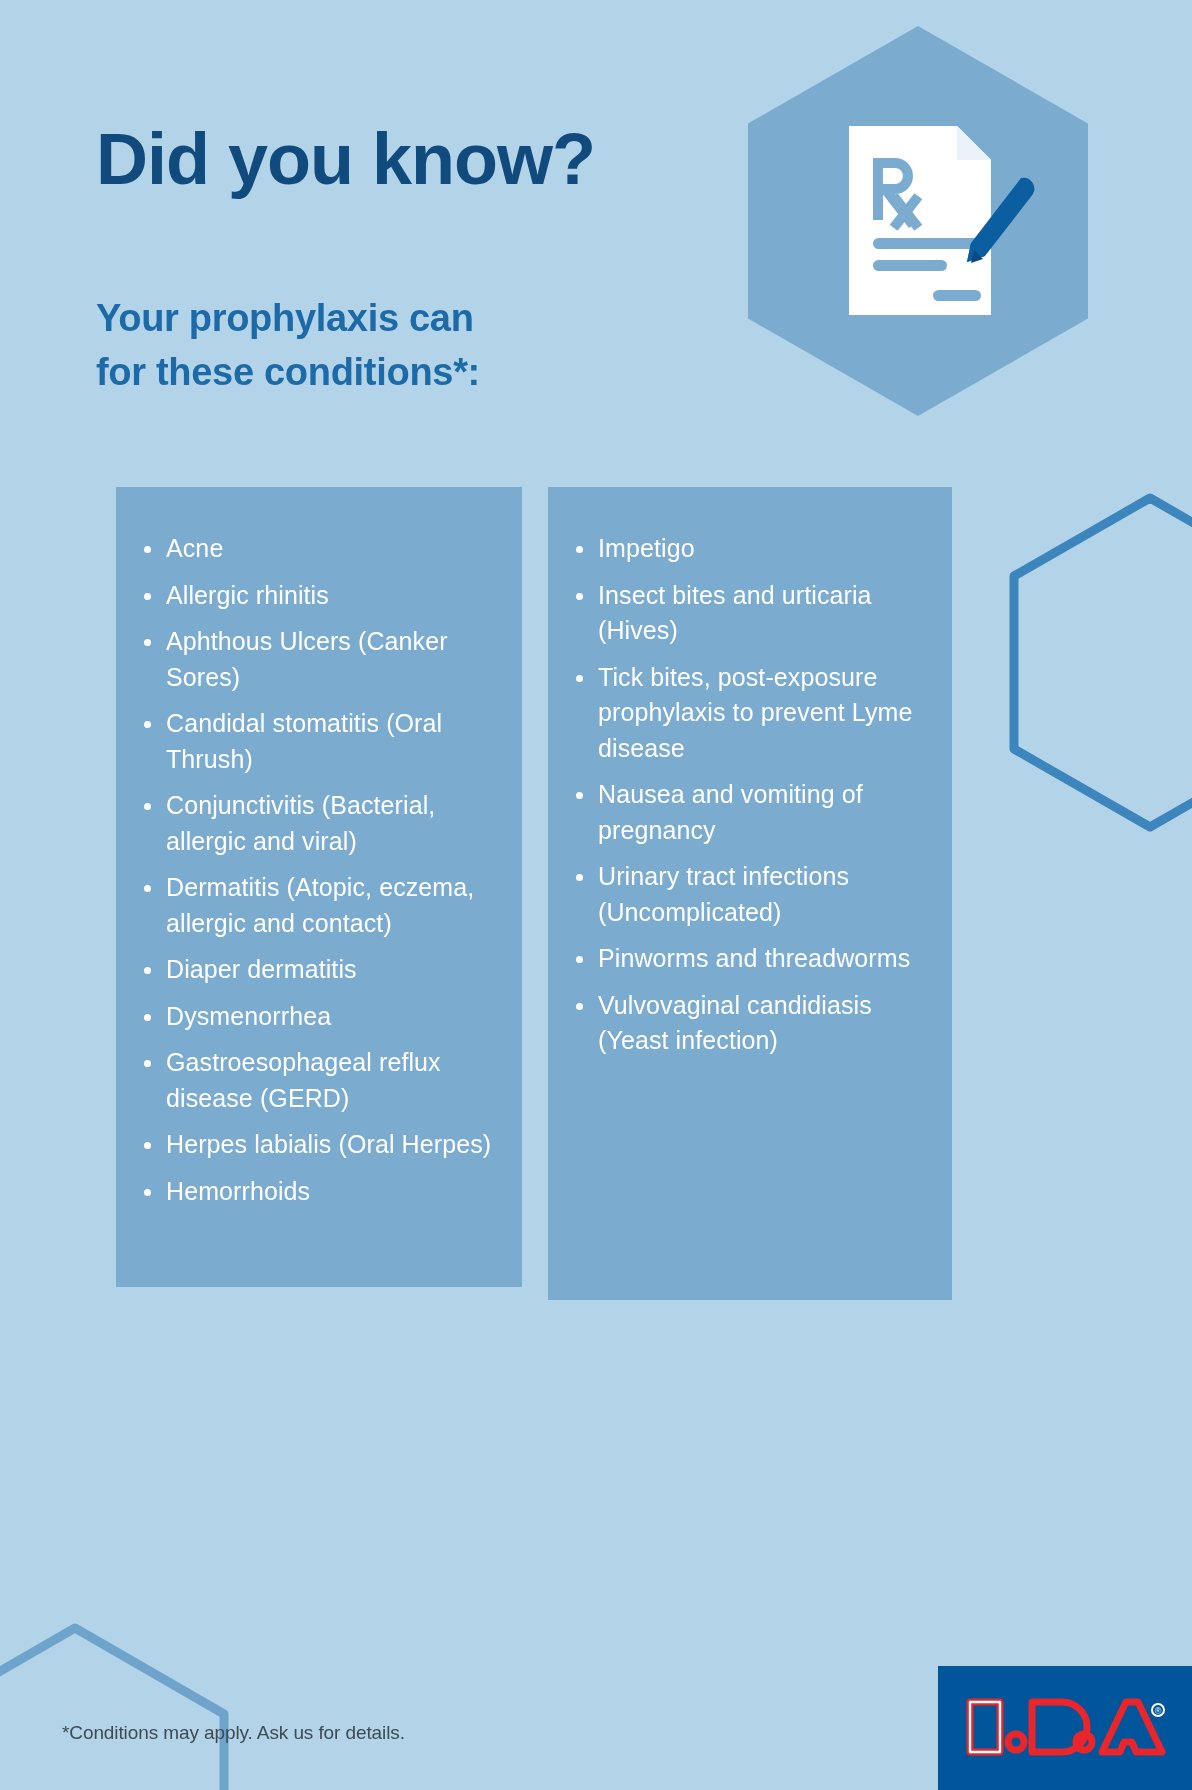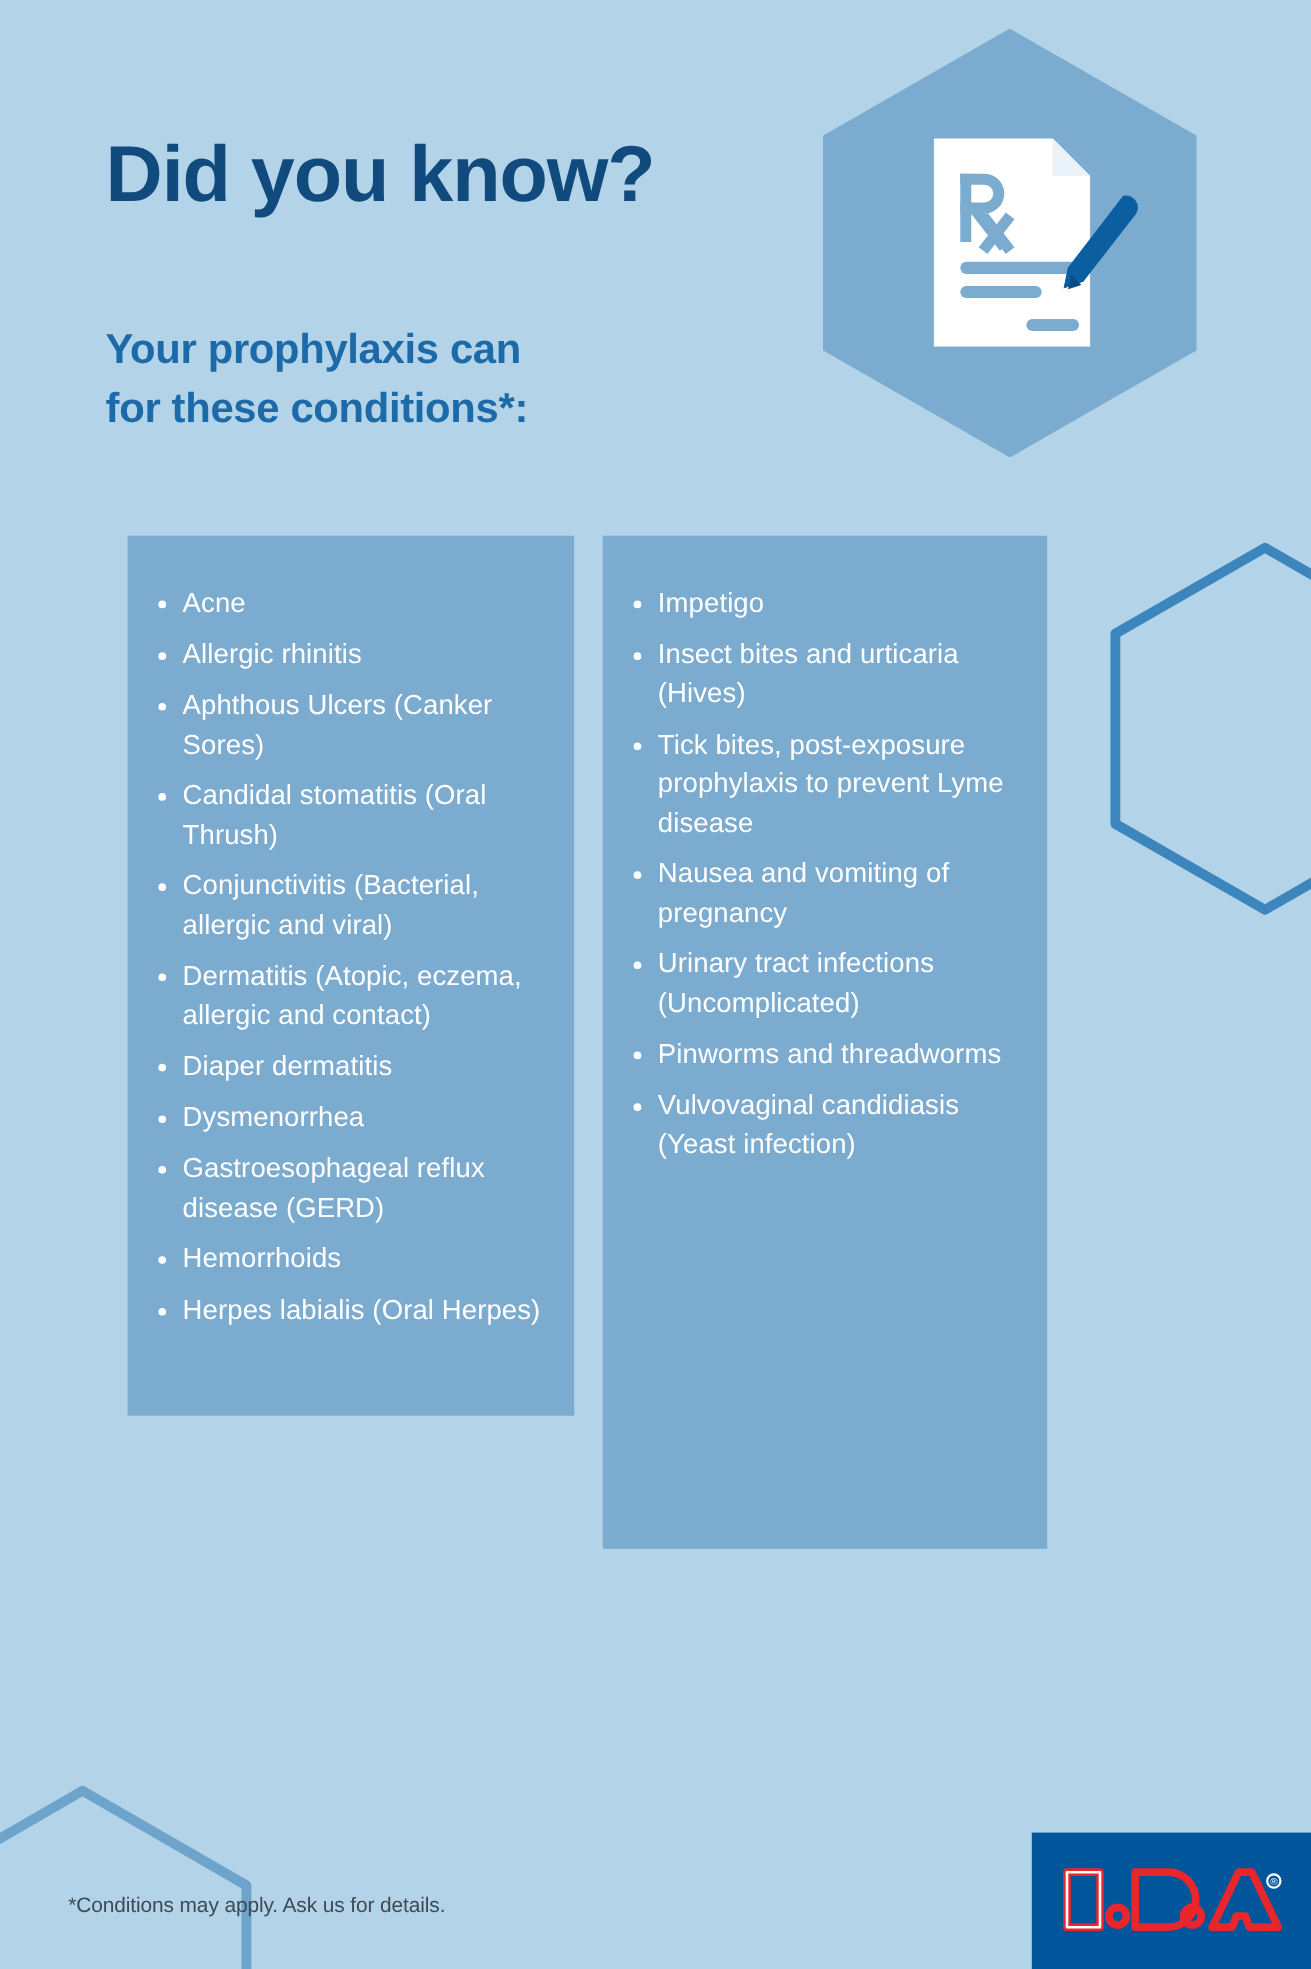--- a/index.html
+++ b/index.html
@@ -41,21 +41,21 @@
     line-height:1.42;letter-spacing:-.3px;
   }
   #subhead div{white-space:nowrap;}
 
   
   .panel{
     position:absolute;top:487px;
     background:#7cabd0;
   }
   #panel-left{left:96px;width:406px;height:800px;margin-left:20px;}
-  #panel-right{left:548px;width:404px;height:921px;}
+  #panel-right{left:548px;width:404px;height:813px;}
 
   .cond-list{
     list-style:none;margin:0;padding:44px 18px 0 24px;
   }
   .cond-list li{
     position:relative;
     color:#ffffff;
     font-size:25px;
     line-height:1.42;
     margin-bottom:11px;
@@ -136,22 +136,22 @@
   <ul class="cond-list" id="list-left">
       <li>Acne</li>
       <li>Allergic rhinitis</li>
       <li>Aphthous Ulcers (Canker Sores)</li>
       <li>Candidal stomatitis (Oral Thrush)</li>
       <li>Conjunctivitis (Bacterial, allergic and viral)</li>
       <li>Dermatitis (Atopic, eczema, allergic and contact)</li>
       <li>Diaper dermatitis</li>
       <li>Dysmenorrhea</li>
       <li>Gastroesophageal reflux disease (GERD)</li>
+      <li>Herpes labialis (Oral Herpes)</li>
       <li>Hemorrhoids</li>
-      <li>Herpes labialis (Oral Herpes)</li>
     </ul>
 </div>
 
 <div class="panel" id="panel-right">
   <ul class="cond-list" id="list-right">
       <li>Impetigo</li>
       <li>Insect bites and urticaria (Hives)</li>
       <li>Tick bites, post-exposure prophylaxis to prevent Lyme disease</li>
       <li>Nausea and vomiting of pregnancy</li>
       <li>Urinary tract infections (Uncomplicated)</li>

